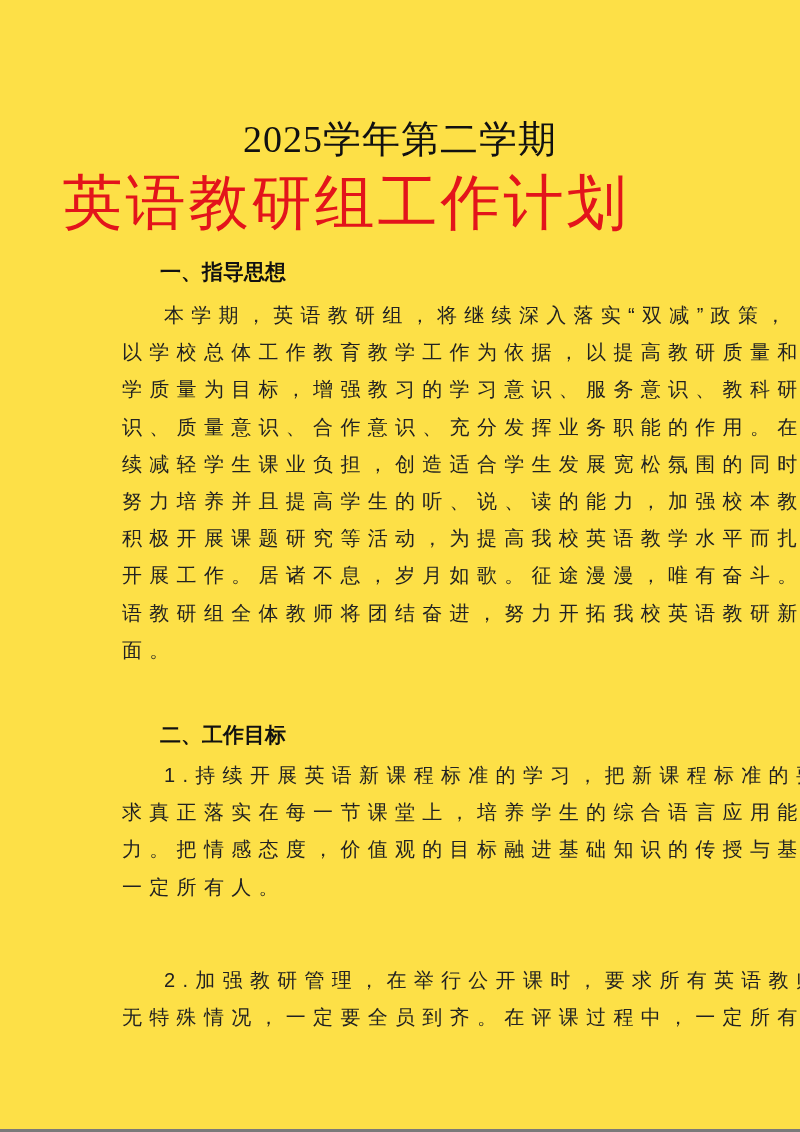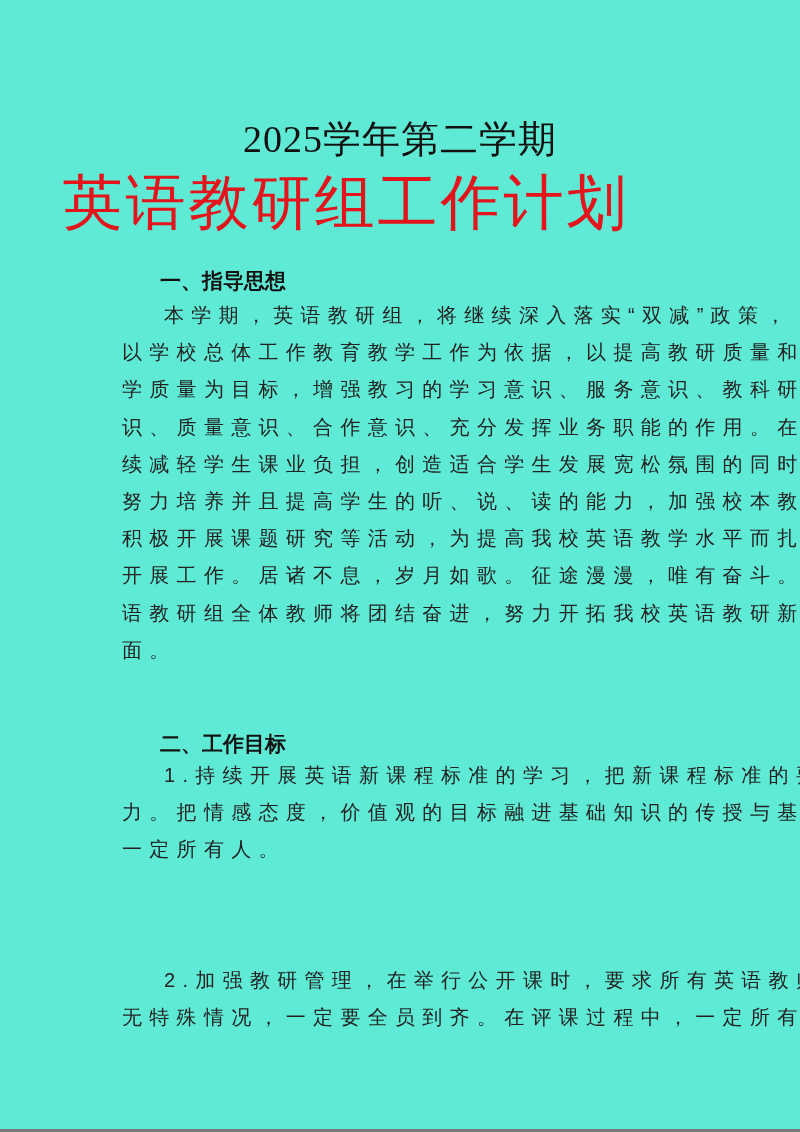--- a/index.html
+++ b/index.html
@@ -13,21 +13,21 @@
       position: relative;
       overflow: hidden;
       font-family: "DejaVu Serif", "Liberation Serif", serif;
       color: #1a1a1a;
     }
     .page {
       position: absolute;
       left: 0; top: 0;
       width: 800px;
       height: 1129px;
-      background: #5eead4;
+      background: #fde047;
     }
     .bottom-rule {
       position: absolute;
       left: 0;
       top: 1129px;
       width: 800px;
       height: 3px;
       background: #7a7a7a;
     }
     .subtitle {
@@ -54,21 +54,20 @@
       color: #e3141b;
       letter-spacing: 3px;
     }
     .heading {
       position: absolute;
       font-family: "DejaVu Sans", "Liberation Sans", sans-serif;
       font-weight: bold;
       font-size: 21px;
       line-height: 30px;
       color: #111111;
-      margin-top: 9px;
     }
     .h1 { top: 257px; left: 160px; }
     .h2 { top: 720px; left: 160px; }
     .para {
       position: absolute;
       left: 122px;
       width: 560px;
       font-family: Liberation Sans, sans-serif;
       font-size: 20px;
       color: #222222;
@@ -105,20 +104,21 @@
     <span class="line">积极开展课题研究等活动，为提高我校英语教学水平而扎实</span>
     <span class="line">开展工作。居诸不息，岁月如歌。征途漫漫，唯有奋斗。英</span>
     <span class="line">语教研组全体教师将团结奋进，努力开拓我校英语教研新局</span>
     <span class="line">面。</span>
   </div>
 
   <div class="heading h2">二、工作目标</div>
 
   <div class="para p2">
     <span class="line indent">1.持续开展英语新课程标准的学习，把新课程标准的要</span>
+    <span class="line">求真正落实在每一节课堂上，培养学生的综合语言应用能</span>
     <span class="line">力。把情感态度，价值观的目标融进基础知识的传授与基本</span>
     <span class="line">一定所有人。</span>
   </div>
 
   <div class="para p3">
     <span class="line indent">2.加强教研管理，在举行公开课时，要求所有英语教师</span>
     <span class="line">无特殊情况，一定要全员到齐。在评课过程中，一定所有人</span>
   </div>
 
 </div>

